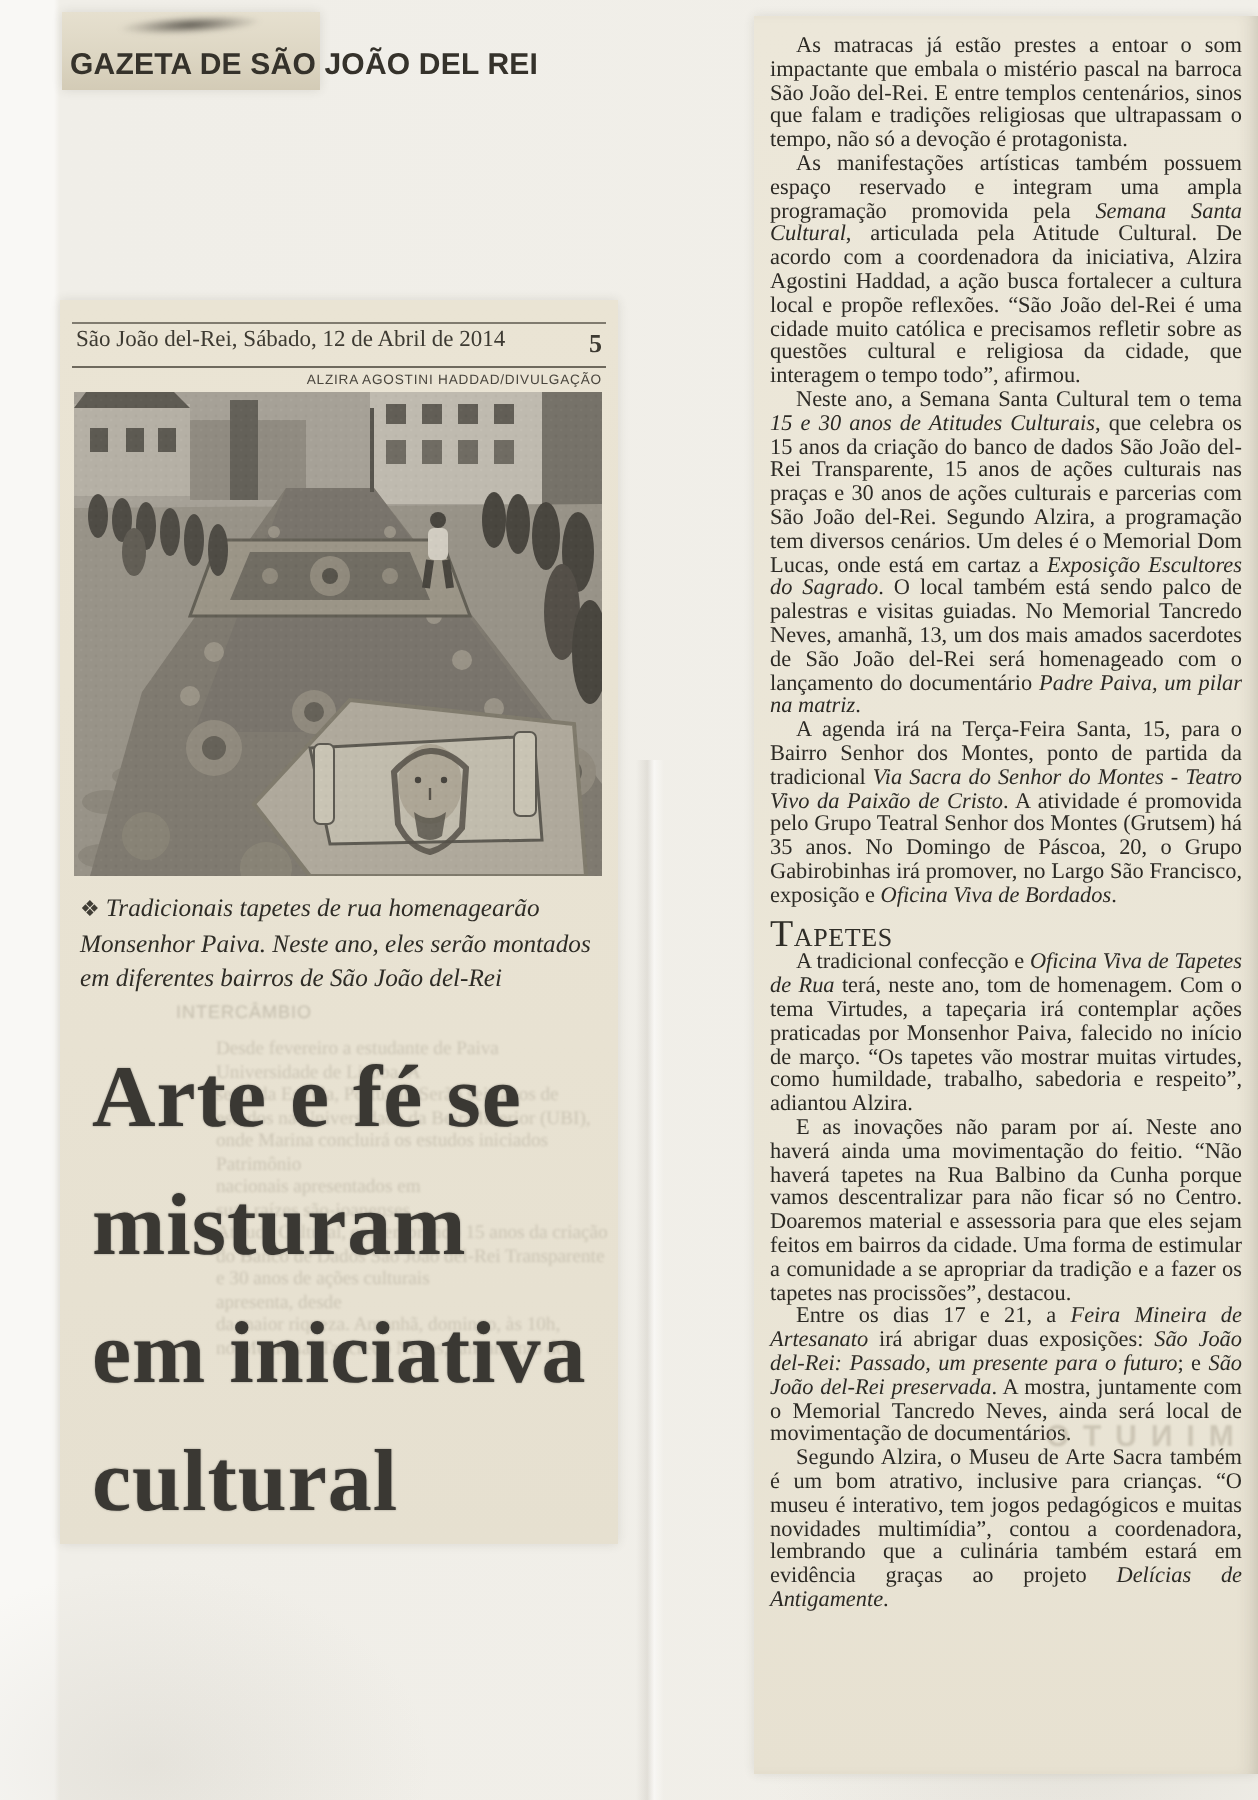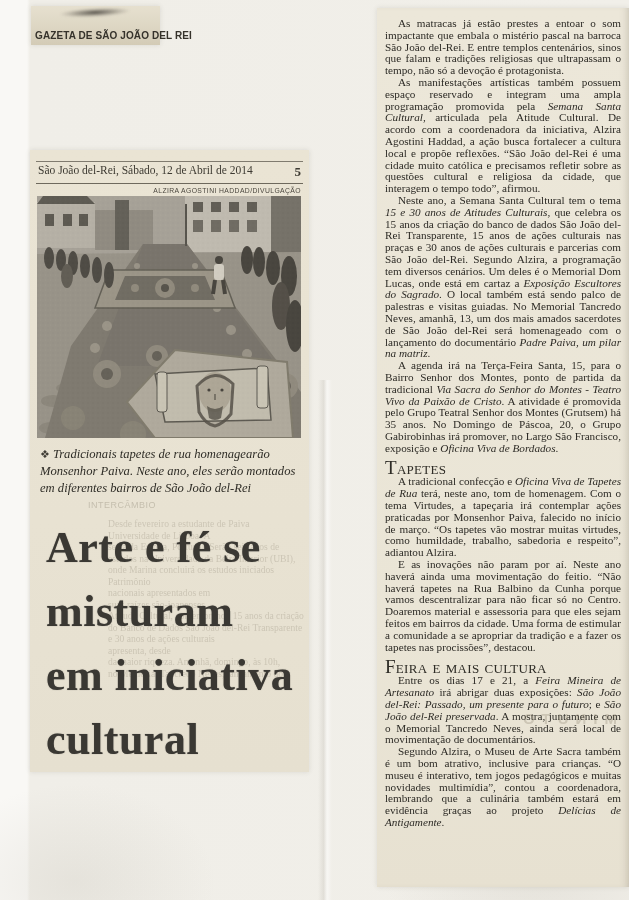--- a/index.html
+++ b/index.html
@@ -17,21 +17,21 @@
     left:31px;top:6px;width:129px;height:39px;
     background:linear-gradient(180deg,#e6e0cf 0%,#ddd6c3 55%,#d3cbb6 100%);
   }
   .masthead .smudge{
     position:absolute;left:28px;top:2px;width:72px;height:9px;border-radius:50%;
     background:radial-gradient(closest-side,#56524a,rgba(86,82,74,.25) 70%,transparent);
     filter:blur(1.2px);transform:rotate(-3deg);
   }
   .masthead .mh-text{
     position:absolute;left:4px;bottom:4px;width:122px;
-    font-family:"Liberation Sans",sans-serif;font-weight:bold;font-size:10px;
+    font-family:"Liberation Sans",sans-serif;font-weight:bold;font-size:15px;
     letter-spacing:.1px;color:#35322b;white-space:nowrap;text-align:center;
   }
   
   .left-clip{
     left:30px;top:150px;width:279px;height:622px;
     background:linear-gradient(180deg,#eae4d4 0%,#e8e2d2 60%,#e6e0d0 100%);
   }
   .dateline{
     margin:11px 6px 0 6px;display:flex;justify-content:space-between;align-items:flex-start;
     border-top:1px solid #807b6f;border-bottom:1.5px solid #6e695d;
@@ -262,21 +262,20 @@
 
   <div class="clip right-clip">
     <div class="article">
         <p><span>As matracas já estão prestes a entoar o som impactante que embala o mistério pascal na barroca São João del-Rei. E entre templos centenários, sinos que falam e tradições religiosas que ultrapassam o tempo, não só a devoção é protagonista.</span></p>
         <p><span>As manifestações artísticas também possuem espaço reservado e integram uma ampla programação promovida pela </span><em>Semana Santa Cultural</em><span>, articulada pela Atitude Cultural. De acordo com a coordenadora da iniciativa, Alzira Agostini Haddad, a ação busca fortalecer a cultura local e propõe reflexões. “São João del-Rei é uma cidade muito católica e precisamos refletir sobre as questões cultural e religiosa da cidade, que interagem o tempo todo”, afirmou.</span></p>
         <p><span>Neste ano, a Semana Santa Cultural tem o tema </span><em>15 e 30 anos de Atitudes Culturais</em><span>, que celebra os 15 anos da criação do banco de dados São João del-Rei Transparente, 15 anos de ações culturais nas praças e 30 anos de ações culturais e parcerias com São João del-Rei. Segundo Alzira, a programação tem diversos cenários. Um deles é o Memorial Dom Lucas, onde está em cartaz a </span><em>Exposição Escultores do Sagrado</em><span>. O local também está sendo palco de palestras e visitas guiadas. No Memorial Tancredo Neves, amanhã, 13, um dos mais amados sacerdotes de São João del-Rei será homenageado com o lançamento do documentário </span><em>Padre Paiva, um pilar na matriz</em><span>.</span></p>
         <p><span>A agenda irá na Terça-Feira Santa, 15, para o Bairro Senhor dos Montes, ponto de partida da tradicional </span><em>Via Sacra do Senhor do Montes - Teatro Vivo da Paixão de Cristo</em><span>. A atividade é promovida pelo Grupo Teatral Senhor dos Montes (Grutsem) há 35 anos. No Domingo de Páscoa, 20, o Grupo Gabirobinhas irá promover, no Largo São Francisco, exposição e </span><em>Oficina Viva de Bordados</em><span>.</span></p>
         <h2>Tapetes</h2>
         <p><span>A tradicional confecção e </span><em>Oficina Viva de Tapetes de Rua</em><span> terá, neste ano, tom de homenagem. Com o tema Virtudes, a tapeçaria irá contemplar ações praticadas por Monsenhor Paiva, falecido no início de março. “Os tapetes vão mostrar muitas virtudes, como humildade, trabalho, sabedoria e respeito”, adiantou Alzira.</span></p>
         <p><span>E as inovações não param por aí. Neste ano haverá ainda uma movimentação do feitio. “Não haverá tapetes na Rua Balbino da Cunha porque vamos descentralizar para não ficar só no Centro. Doaremos material e assessoria para que eles sejam feitos em bairros da cidade. Uma forma de estimular a comunidade a se apropriar da tradição e a fazer os tapetes nas procissões”, destacou.</span></p>
-        <h2>Feira e mais cultura</h2>
         <p><span>Entre os dias 17 e 21, a </span><em>Feira Mineira de Artesanato</em><span> irá abrigar duas exposições: </span><em>São João del-Rei: Passado, um presente para o futuro</em><span>; e </span><em>São João del-Rei preservada</em><span>. A mostra, juntamente com o Memorial Tancredo Neves, ainda será local de movimentação de documentários.</span></p>
         <p><span>Segundo Alzira, o Museu de Arte Sacra também é um bom atrativo, inclusive para crianças. “O museu é interativo, tem jogos pedagógicos e muitas novidades multimídia”, contou a coordenadora, lembrando que a culinária também estará em evidência graças ao projeto </span><em>Delícias de Antigamente</em><span>.</span></p>
       </div>
     <div class="ghost-minuto">MINUTO</div>
   </div>
 
   <div class="fold"></div>
 </div>
 
 </body></html>

